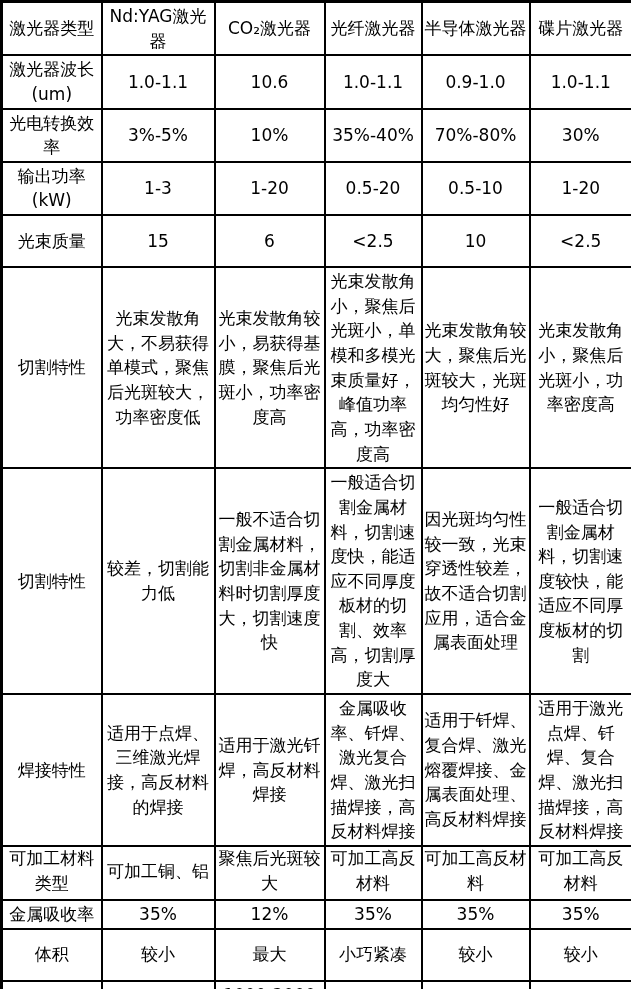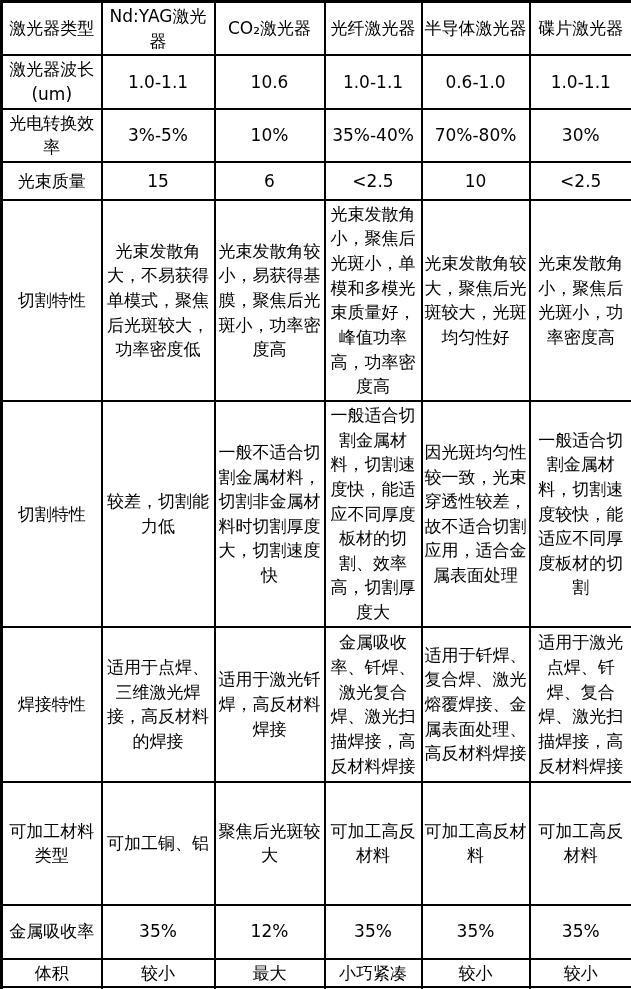--- a/index.html
+++ b/index.html
@@ -24,25 +24,25 @@
     font-weight: normal;
     padding: 1px 2px;
     line-height: 1.45;
     overflow: hidden;
   }
   
   #laser-table tr:nth-child(1)  { height: 40px; }
   #laser-table tr:nth-child(2)  { height: 38px; }
   #laser-table tr:nth-child(3)  { height: 39px; }
   #laser-table tr:nth-child(4)  { height: 38px; }
-  #laser-table tr:nth-child(5)  { height: 30px; }
+  #laser-table tr:nth-child(5)  { height: 52px; }
   #laser-table tr:nth-child(6)  { height: 155px; }
   #laser-table tr:nth-child(7)  { height: 155px; }
   #laser-table tr:nth-child(8)  { height: 123px; }
-  #laser-table tr:nth-child(9)  { height: 54px; }
+  #laser-table tr:nth-child(9)  { height: 54px; font-family: Liberation Mono, monospace; }
   #laser-table tr:nth-child(10) { height: 22px; }
   #laser-table tr:nth-child(11) { height: 52px; }
   #laser-table tr:nth-child(12) { height: 42px; }
   #laser-table tr:nth-child(13) { height: 43px; }
   #laser-table tr:nth-child(14) { height: 64px; }
   #laser-table tr:nth-child(15) { height: 40px; }
   #laser-table tr:nth-child(16) { height: 42px; }
 </style>
 </head>
 <body>
@@ -63,30 +63,38 @@
         <th>CO₂激光器</th>
         <th>光纤激光器</th>
         <th>半导体激光器</th>
         <th>碟片激光器</th>
       </tr>
       <tr>
         <th>激光器波长(um)</th>
         <td>1.0-1.1</td>
         <td>10.6</td>
         <td>1.0-1.1</td>
-        <td>0.6-1.0</td>
+        <td>0.9-1.0</td>
         <td>1.0-1.1</td>
       </tr>
       <tr>
         <th>光电转换效率</th>
         <td>3%-5%</td>
         <td>10%</td>
         <td>35%-40%</td>
         <td>70%-80%</td>
         <td>30%</td>
+      </tr>
+      <tr>
+        <th>输出功率(kW)</th>
+        <td>1-3</td>
+        <td>1-20</td>
+        <td>0.5-20</td>
+        <td>0.5-10</td>
+        <td>1-20</td>
       </tr>
       <tr>
         <th>光束质量</th>
         <td>15</td>
         <td>6</td>
         <td>&lt;2.5</td>
         <td>10</td>
         <td>&lt;2.5</td>
       </tr>
       <tr>

